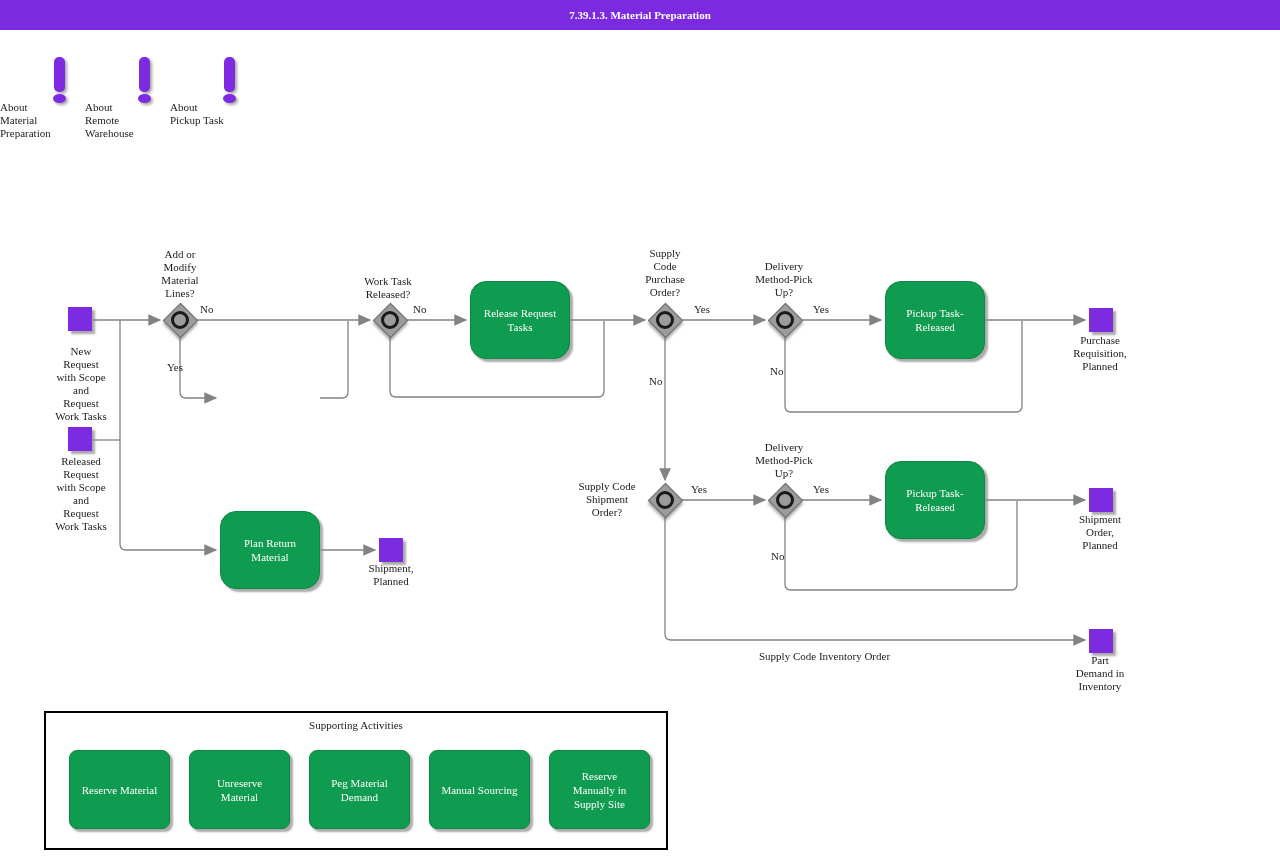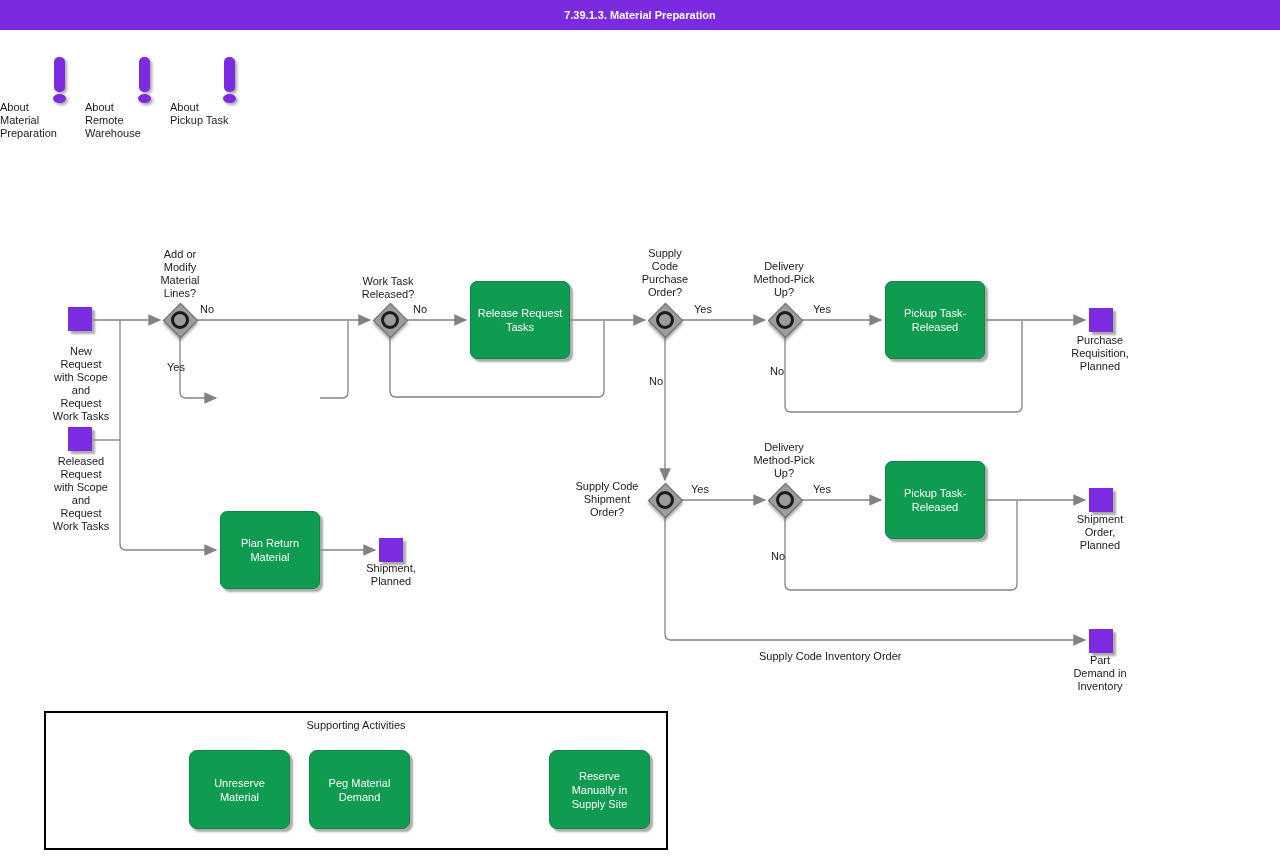--- a/index.html
+++ b/index.html
@@ -1,18 +1,18 @@
 <!DOCTYPE html>
 <html><head>
 <meta charset="utf-8">
 <style>
   html,body{margin:0;padding:0;background:#ffffff;}
   .stage{
     position:relative;width:1280px;height:860px;overflow:hidden;
-    font-family:Liberation Sans, sans-serif;
+    font-family:Liberation Serif, serif;
     font-size:11px;color:#1b1b1b;background:#ffffff;
   }
   
   .titlebar{
     position:absolute;left:0;top:0;width:1280px;height:30px;
     background:#7c2ae0;color:#ffffff;font-weight:bold;
     display:flex;align-items:center;justify-content:center;
   }
   
   .about-item{position:absolute;width:120px;text-align:center;cursor:pointer;}
@@ -21,21 +21,21 @@
   .excl-dot{position:absolute;top:37px;left:-1px;width:13px;height:9px;background:#7d2be1;border-radius:50%;}
   .about-label{position:absolute;width:120px;text-align:left;white-space:pre-line;line-height:13px;}
   
   .node-label{position:absolute;width:124px;text-align:center;white-space:pre-line;line-height:13px;}
   
   .sq{position:absolute;width:24px;height:24px;background:#7d2be1;
       box-shadow:3px 3px 2px rgba(140,140,140,.75);}
   
   .task{
     position:absolute;width:100px;height:78px;background:#0f9b50;border:1px solid #0d8745;
-    border-radius:7px;color:#ffffff;display:flex;align-items:center;justify-content:center;
+    border-radius:16px;color:#ffffff;display:flex;align-items:center;justify-content:center;
     text-align:center;white-space:pre-line;line-height:14px;cursor:pointer;
     box-shadow:3px 3px 2px rgba(150,150,150,.8);box-sizing:border-box;
   }
   
   .gw{position:absolute;width:32px;height:32px;}
   .gw .diamond{
     position:absolute;left:4px;top:4px;width:23px;height:23px;
     background:#9c9c9c;border:1px solid #6e6e6e;transform:rotate(45deg);
     box-shadow:2px 2px 3px rgba(110,110,110,.65);
   }
@@ -223,21 +223,23 @@
   <div class="edge-label" style="left:649px;top:375px">No</div>
   <div class="edge-label" style="left:813px;top:303px">Yes</div>
   <div class="edge-label" style="left:770px;top:365px">No</div>
   <div class="edge-label" style="left:691px;top:483px">Yes</div>
   <div class="edge-label" style="left:813px;top:483px">Yes</div>
   <div class="edge-label" style="left:771px;top:550px">No</div>
   <div class="edge-label wide" style="left:759px;top:650px">Supply Code Inventory Order</div>
 
   <div class="support-box"></div>
   <div class="support-title">Supporting Activities</div>
+  <div class="support-task" style="left:69px;top:750px">Reserve Material</div>
   <div class="support-task" style="left:189px;top:750px">Unreserve
 Material</div>
   <div class="support-task" style="left:309px;top:750px">Peg Material
 Demand</div>
+  <div class="support-task" style="left:429px;top:750px">Manual Sourcing</div>
   <div class="support-task" style="left:549px;top:750px">Reserve
 Manually in
 Supply Site</div>
 
 </div>
 
 </body></html>

